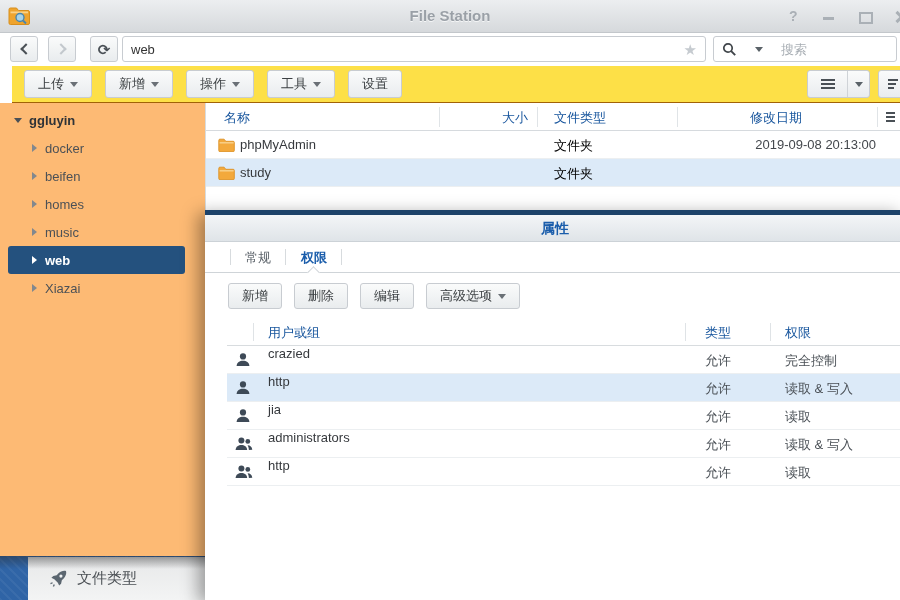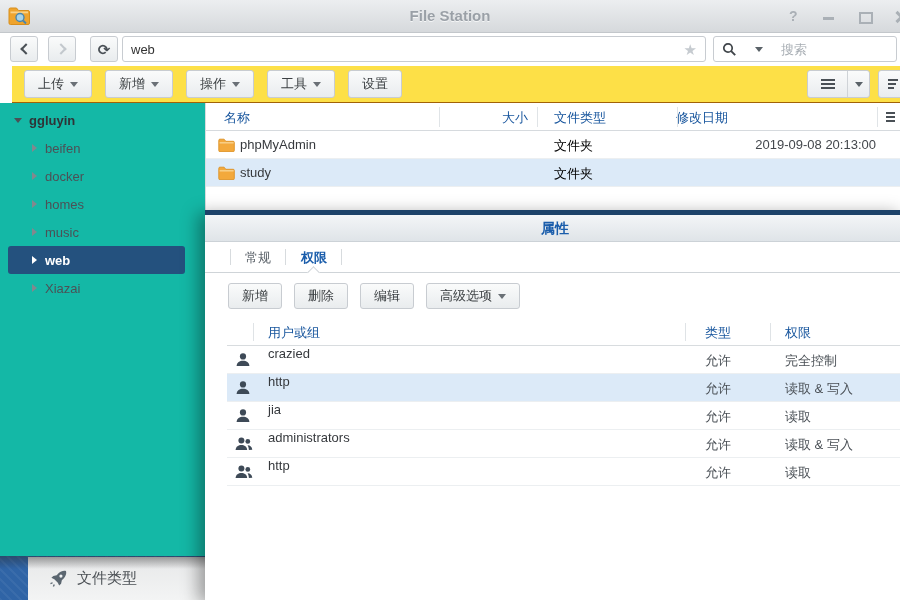--- a/index.html
+++ b/index.html
@@ -71,21 +71,21 @@
     border-radius:3px; background:linear-gradient(#fafbfb,#e9ecee); display:flex; align-items:center;
     justify-content:flex-start; padding-left:9px; gap:3px; cursor:pointer; }
   .sortlines { display:flex; flex-direction:column; gap:2px; }
   .sortlines i { display:block; height:2px; background:#4a5056; }
   .sortlines i:nth-child(1){width:10px}.sortlines i:nth-child(2){width:8px}.sortlines i:nth-child(3){width:6px}
   .sort-arrow { width:0; height:0; border-left:4px solid transparent; border-right:4px solid transparent;
     border-top:6px solid #4a5056; margin-top:4px; }
 
   
   .main { position:absolute; left:0; top:103px; width:100%; height:453px; display:flex; }
-  .sidebar { width:206px; border-right:1px solid #d8dcde; padding-top:3px; background:#14b8a6; }
+  .sidebar { width:206px; border-right:1px solid #d8dcde; padding-top:3px; background:#fdba74; }
   .tree-item { height:28px; display:flex; align-items:center; margin:0 20px 0 8px; border-radius:3px;
     font-size:13px; color:#4c5156; cursor:pointer; padding-left:24px; }
   .tree-item.root { padding-left:6px; font-weight:bold; color:#2f3337; }
   .tree-item.selected { background:#24517e; color:#fff; font-weight:bold; }
   .arr-right { width:0; height:0; border-top:4px solid transparent; border-bottom:4px solid transparent;
     border-left:5px solid #82888e; margin-right:8px; flex:none; }
   .tree-item.selected .arr-right { border-left-color:#fff; }
   .arr-down { width:0; height:0; border-left:4px solid transparent; border-right:4px solid transparent;
     border-top:5px solid #4a5056; margin-right:7px; margin-top:1px; flex:none; }
 
@@ -99,21 +99,21 @@
   .fl-row { position:relative; height:28px; border-bottom:1px solid #eceff1; cursor:pointer; }
   .fl-row.highlight { background:#dceaf8; }
   .fl-row .row-icon { position:absolute; left:12px; top:7px; }
   .fl-row .row-icon svg { display:none; }
   .cell { position:absolute; top:6px; font-size:13px; color:#000000; }
   .c-name { left:34px; color:#36393d; }
   .c-size { left:200px; width:122px; text-align:right; }
   .c-type { left:348px; }
   .c-mod  { left:470px; width:200px; text-align:right; color:#43474c; }
   .h-name { left:18px; } .h-size { left:200px; width:122px; text-align:right; }
-  .h-type { left:348px; } .h-mod { left:470px; width:200px; text-align:left; }
+  .h-type { left:348px; } .h-mod { left:470px; width:200px; text-align:center; }
 
   
   .dialog { position:absolute; left:205px; top:210px; width:700px; height:390px; background:#fff; z-index:6;
     box-shadow:-7px 3px 16px rgba(0,0,0,.35); }
   .dlg-top { height:5px; background:#1d4269; }
   .dlg-titlebar { height:27px; background:linear-gradient(#f3f5f7,#dfe4e8); border-bottom:1px solid #ccd2d7;
     text-align:center; font-size:14px; font-weight:bold; color:#1a5dab; line-height:26px; }
   .dlg-tabs { position:relative; height:31px; border-bottom:1px solid #cfd4d8; display:flex; padding-left:25px; }
   .tab { position:relative; padding:0 15px; line-height:31px; font-size:13px; color:#5d646b; cursor:pointer; }
   .tab::after { content:""; position:absolute; right:0; top:7px; bottom:7px; width:1px; background:#d7dbde; }
@@ -241,25 +241,25 @@
 
     <div class="main">
       <div class="sidebar">
         <div class="tree-item root">
           <span class="arr-down"></span>
           <span>ggluyin</span>
         </div>
         <div id="tree-items">
             <div class="tree-item">
     <span class="arr-right"></span>
+    <span>docker</span>
+  </div>
+            <div class="tree-item">
+    <span class="arr-right"></span>
     <span>beifen</span>
-  </div>
-            <div class="tree-item">
-    <span class="arr-right"></span>
-    <span>docker</span>
   </div>
             <div class="tree-item">
     <span class="arr-right"></span>
     <span>homes</span>
   </div>
             <div class="tree-item">
     <span class="arr-right"></span>
     <span>music</span>
   </div>
             <div class="tree-item selected">

